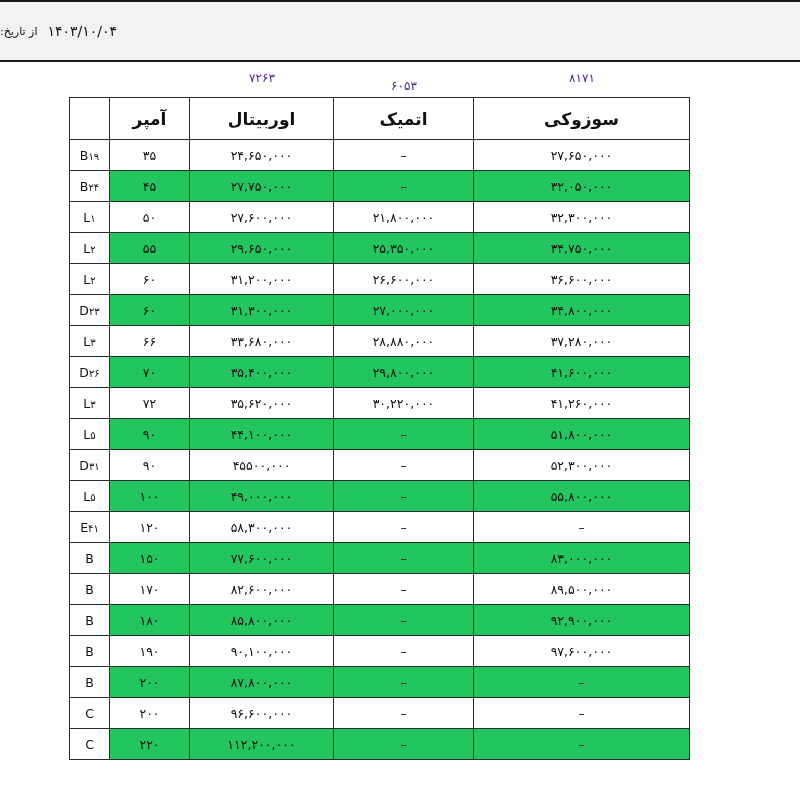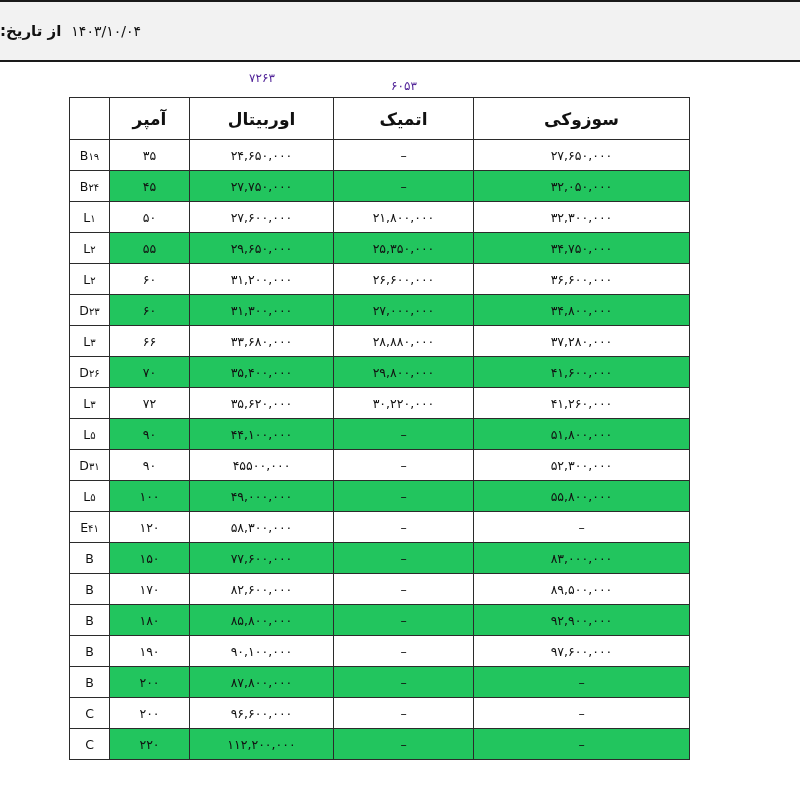--- a/index.html
+++ b/index.html
@@ -42,22 +42,22 @@
     transform: translateY(-50%);
     display: flex;
     flex-direction: row-reverse;
     align-items: center;
     gap: 10px;
     padding-right: 0;
     padding-left: 0;
     right: 480px;
   }
   .header-date-label {
-    font-size: 15px;
-    font-weight: bold;
+    font-size: 11px;
+    font-weight: normal;
     white-space: nowrap;
   }
   .header-date-value {
     font-size: 14px;
     font-weight: normal;
     white-space: nowrap;
     margin-right: 28px;
   }
 
   
@@ -133,20 +133,21 @@
 <body>
 
 <div class="header-bar">
   <div class="header-date-wrap">
     <span class="header-date-label">از تاریخ:</span>
     <span class="header-date-value">۱۴۰۳/۱۰/۰۴</span>
   </div>
 </div>
 
 <div class="codes-row">
+  <span class="code-cell" style="right:110px; width:216px;">۸۱۷۱</span>
   <span class="code-cell" style="right:326px; width:140px;margin-top:8px;">۶۰۵۳</span>
   <span class="code-cell" style="right:466px; width:144px;">۷۲۶۳</span>
 </div>
 
 <div class="table-wrap">
   <table class="price-table">
     <colgroup>
       <col class="c-suzuki">
       <col class="c-atomic">
       <col class="c-orbital">

